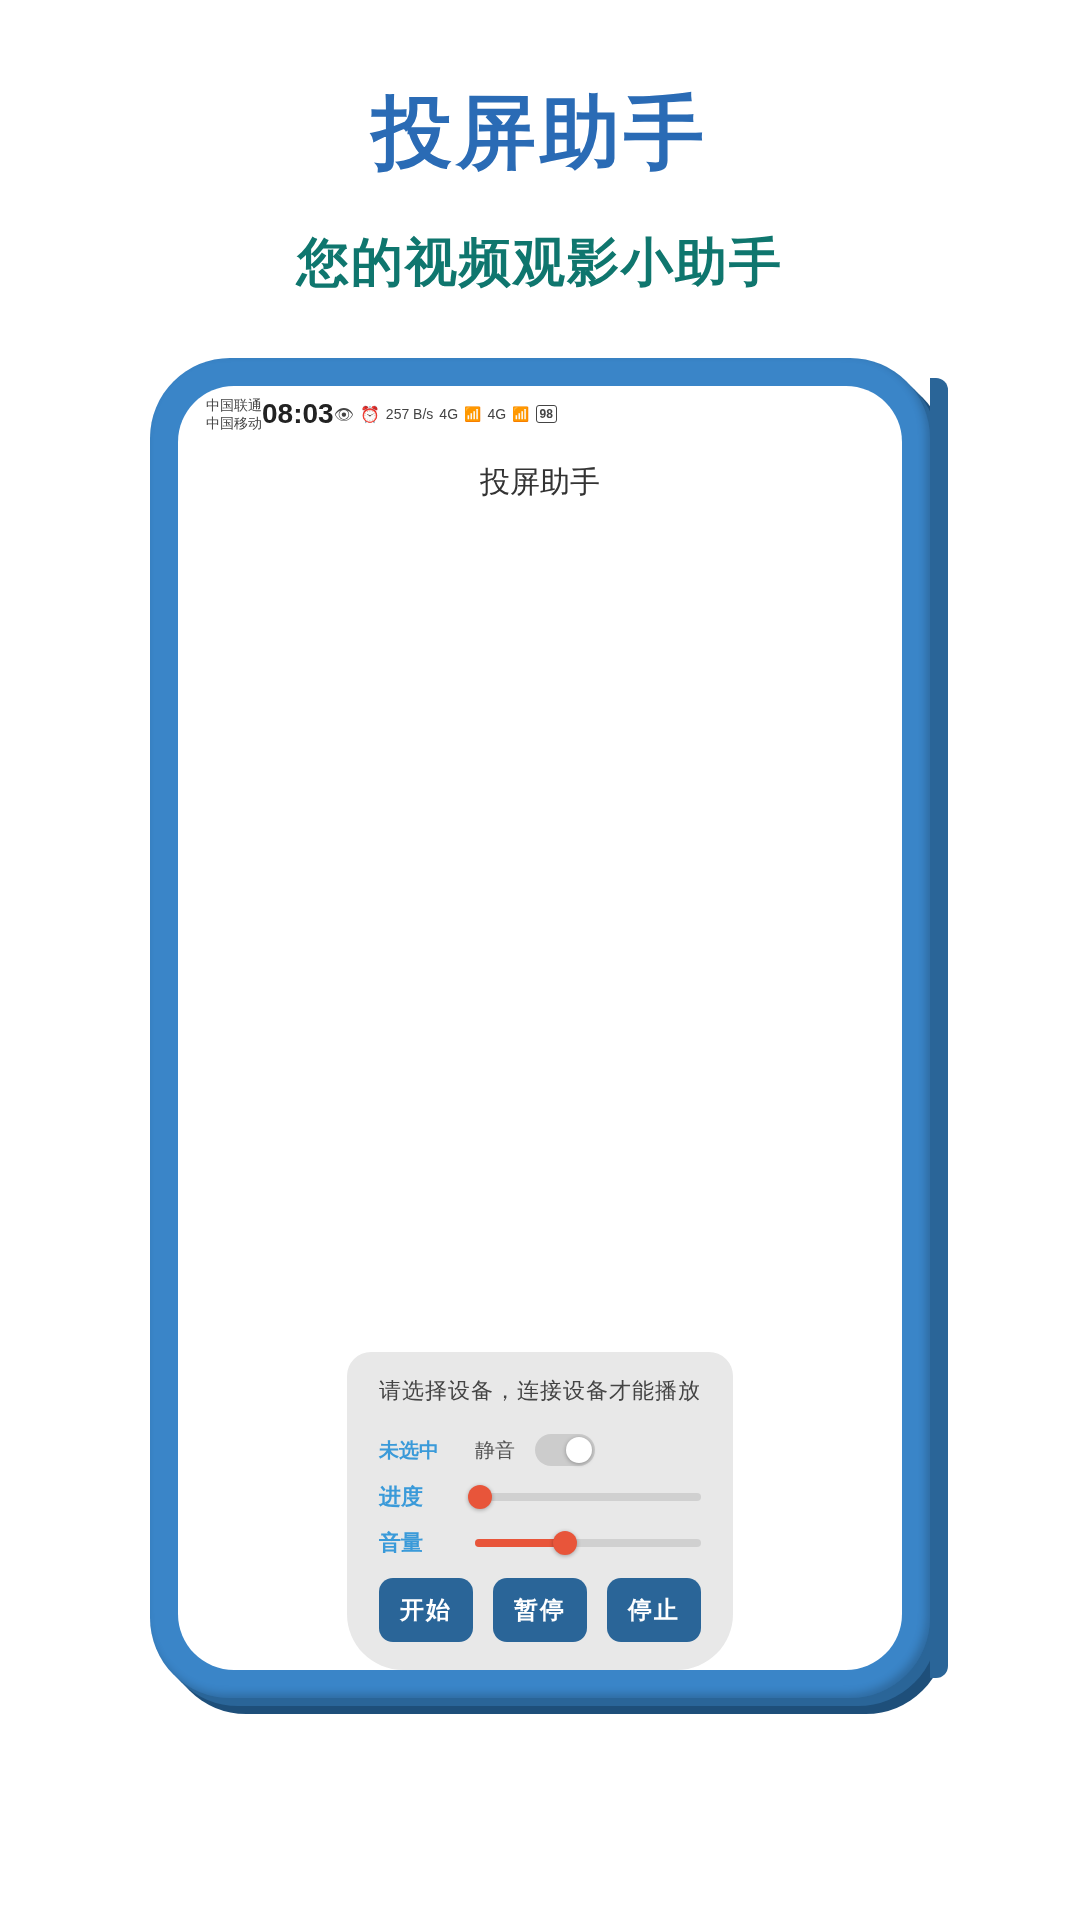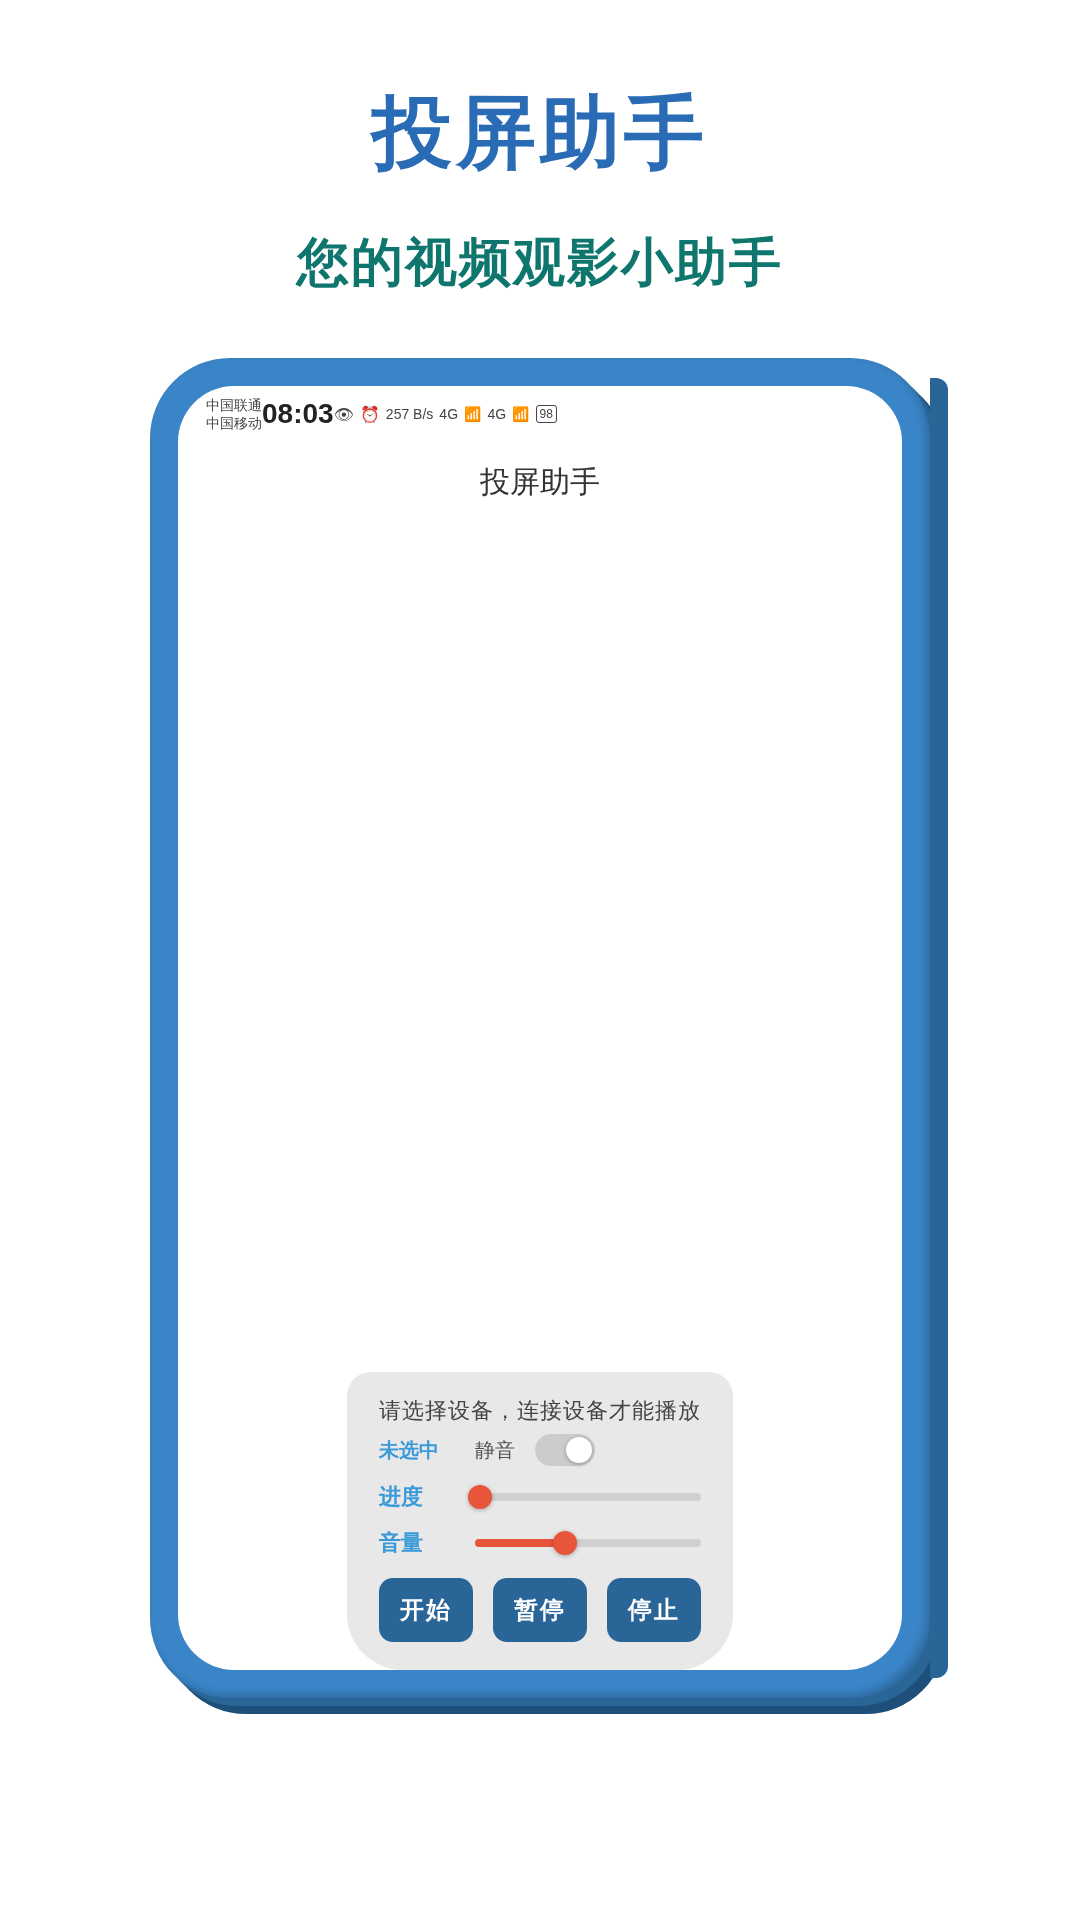--- a/index.html
+++ b/index.html
@@ -111,21 +111,21 @@
 
     .status-icon {
       font-size: 16px;
     }
 
     .battery-box {
       border: 1.5px solid #444;
       border-radius: 3px;
       padding: 1px 3px;
       font-size: 12px;
-      font-weight: 400;
+      font-weight: 700;
     }
 
     
     .app-title-bar {
       text-align: center;
       padding: 24px 0 20px;
       font-size: 30px;
       font-weight: 500;
       color: #333;
       border-bottom: none;
@@ -166,21 +166,21 @@
       background: #e8e8e8;
       border-radius: 24px 24px 56px 56px;
       padding: 24px 32px 28px;
       flex-shrink: 0;
     }
 
     .panel-hint {
       text-align: center;
       font-size: 22px;
       color: #444;
-      margin-bottom: 8px;
+      margin-bottom: 28px;
       letter-spacing: 1px;
     }
 
     .control-row {
       display: flex;
       align-items: center;
       margin-bottom: 16px;
       gap: 16px;
     }
 

